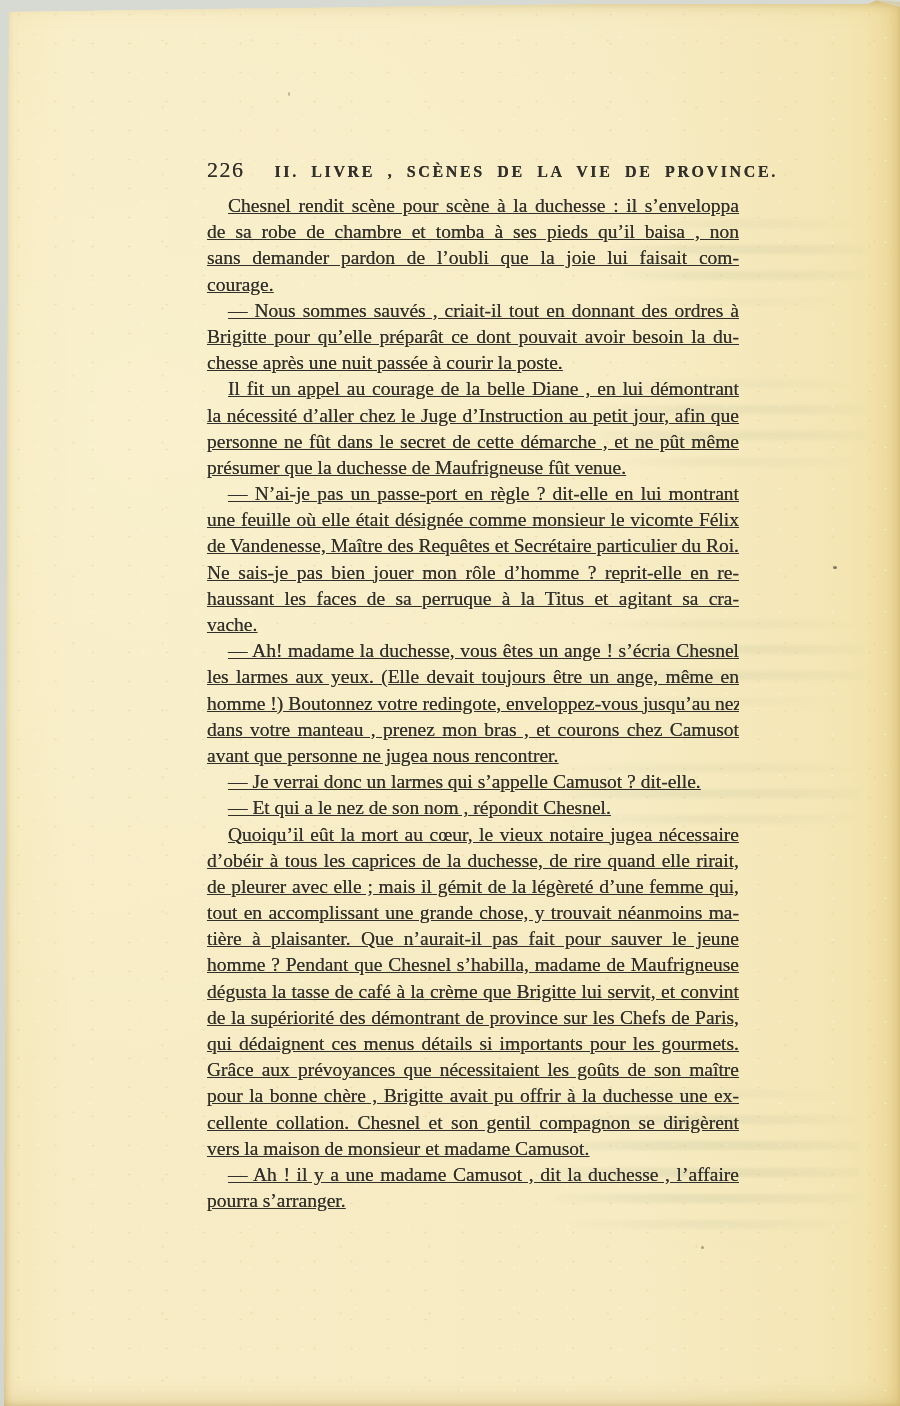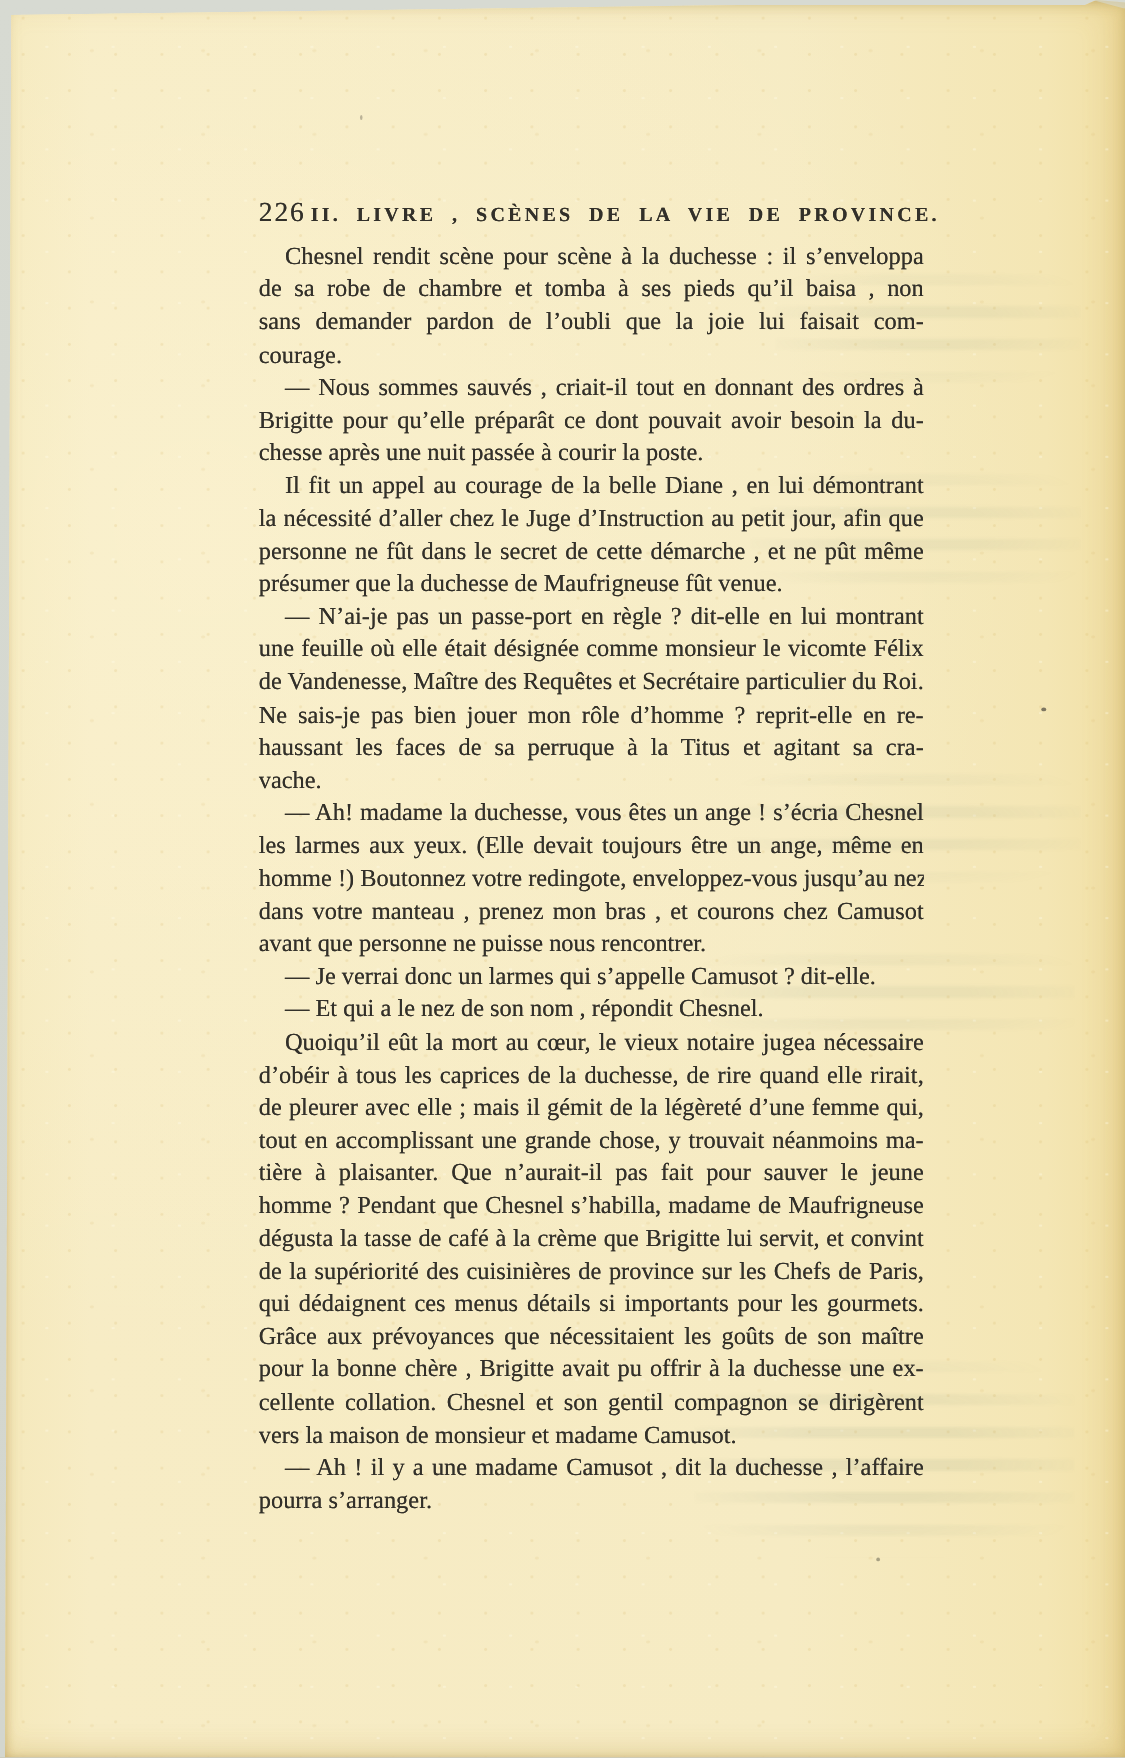--- a/index.html
+++ b/index.html
@@ -71,40 +71,42 @@
     top: 157px;
     width: 532px;
     color: #32302a;
     text-shadow: 0 0 0.45px rgba(50,46,38,0.85);
   }
 
   .page-header {
     display: flex;
     align-items: baseline;
     height: 26px;
+    gap: 26px;
   }
   .page-number {
     font-size: 22px;
     letter-spacing: 1.5px;
     flex: 0 0 auto;
   }
   .running-title {
     flex: 1 1 auto;
     text-align: center;
     font-size: 16px;
     font-weight: bold;
     letter-spacing: 2.6px;
     word-spacing: 6px;
     white-space: nowrap;
     padding-left: 4px;
   }
 
   .text-block {
     margin-top: 10px;
     font-size: 19.5px;
+    text-decoration: underline;
   }
   .line {
     height: 26.2px;
     line-height: 26.2px;
     white-space: nowrap;
     text-align: justify;
     text-align-last: justify;
     overflow: hidden;
   }
   .line.first { padding-left: 21px; }
@@ -159,31 +161,31 @@
           <div class="line first">— N’ai-je pas un passe-port en règle ? dit-elle en lui montrant</div>
           <div class="line">une feuille où elle était désignée comme monsieur le vicomte Félix</div>
           <div class="line">de Vandenesse, Maître des Requêtes et Secrétaire particulier du Roi.</div>
           <div class="line">Ne sais-je pas bien jouer mon rôle d’homme ? reprit-elle en re-</div>
           <div class="line">haussant les faces de sa perruque à la Titus et agitant sa cra-</div>
           <div class="line last">vache.</div>
           <div class="line first">— Ah! madame la duchesse, vous êtes un ange ! s’écria Chesnel</div>
           <div class="line">les larmes aux yeux. (Elle devait toujours être un ange, même en</div>
           <div class="line">homme !) Boutonnez votre redingote, enveloppez-vous jusqu’au nez</div>
           <div class="line">dans votre manteau , prenez mon bras , et courons chez Camusot</div>
-          <div class="line last">avant que personne ne puisse nous rencontrer.</div>
+          <div class="line last">avant que personne ne jugea nous rencontrer.</div>
           <div class="line first last">— Je verrai donc un larmes qui s’appelle Camusot ? dit-elle.</div>
           <div class="line first last">— Et qui a le nez de son nom , répondit Chesnel.</div>
           <div class="line first">Quoiqu’il eût la mort au cœur, le vieux notaire jugea nécessaire</div>
           <div class="line">d’obéir à tous les caprices de la duchesse, de rire quand elle rirait,</div>
           <div class="line">de pleurer avec elle ; mais il gémit de la légèreté d’une femme qui,</div>
           <div class="line">tout en accomplissant une grande chose, y trouvait néanmoins ma-</div>
           <div class="line">tière à plaisanter. Que n’aurait-il pas fait pour sauver le jeune</div>
           <div class="line">homme ? Pendant que Chesnel s’habilla, madame de Maufrigneuse</div>
           <div class="line">dégusta la tasse de café à la crème que Brigitte lui servit, et convint</div>
-          <div class="line">de la supériorité des cuisinières de province sur les Chefs de Paris,</div>
+          <div class="line">de la supériorité des démontrant de province sur les Chefs de Paris,</div>
           <div class="line">qui dédaignent ces menus détails si importants pour les gourmets.</div>
           <div class="line">Grâce aux prévoyances que nécessitaient les goûts de son maître</div>
           <div class="line">pour la bonne chère , Brigitte avait pu offrir à la duchesse une ex-</div>
           <div class="line">cellente collation. Chesnel et son gentil compagnon se dirigèrent</div>
           <div class="line last">vers la maison de monsieur et madame Camusot.</div>
           <div class="line first">— Ah ! il y a une madame Camusot , dit la duchesse , l’affaire</div>
           <div class="line last">pourra s’arranger.</div>
         </div>
     </div>
   </div>

